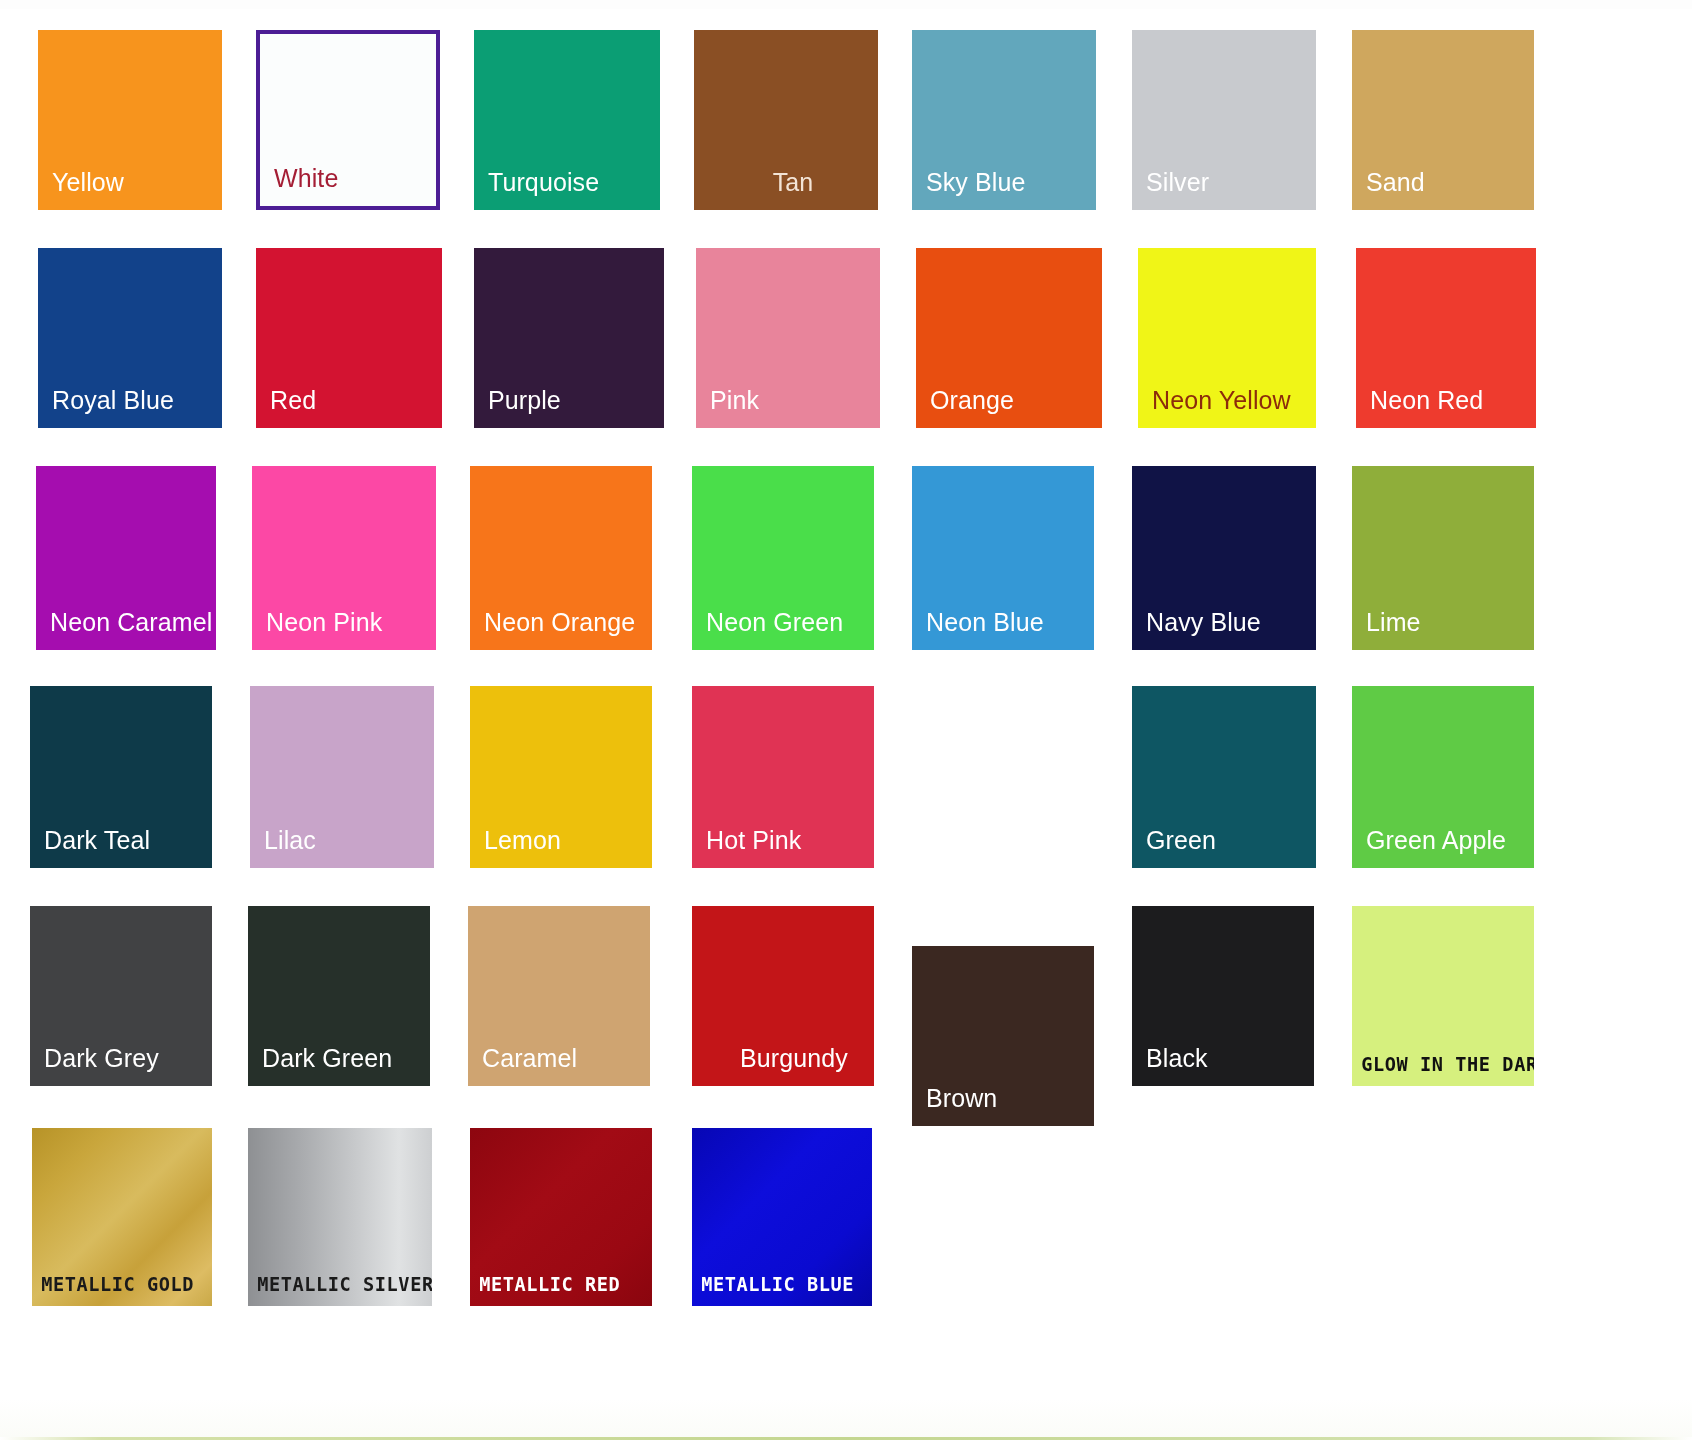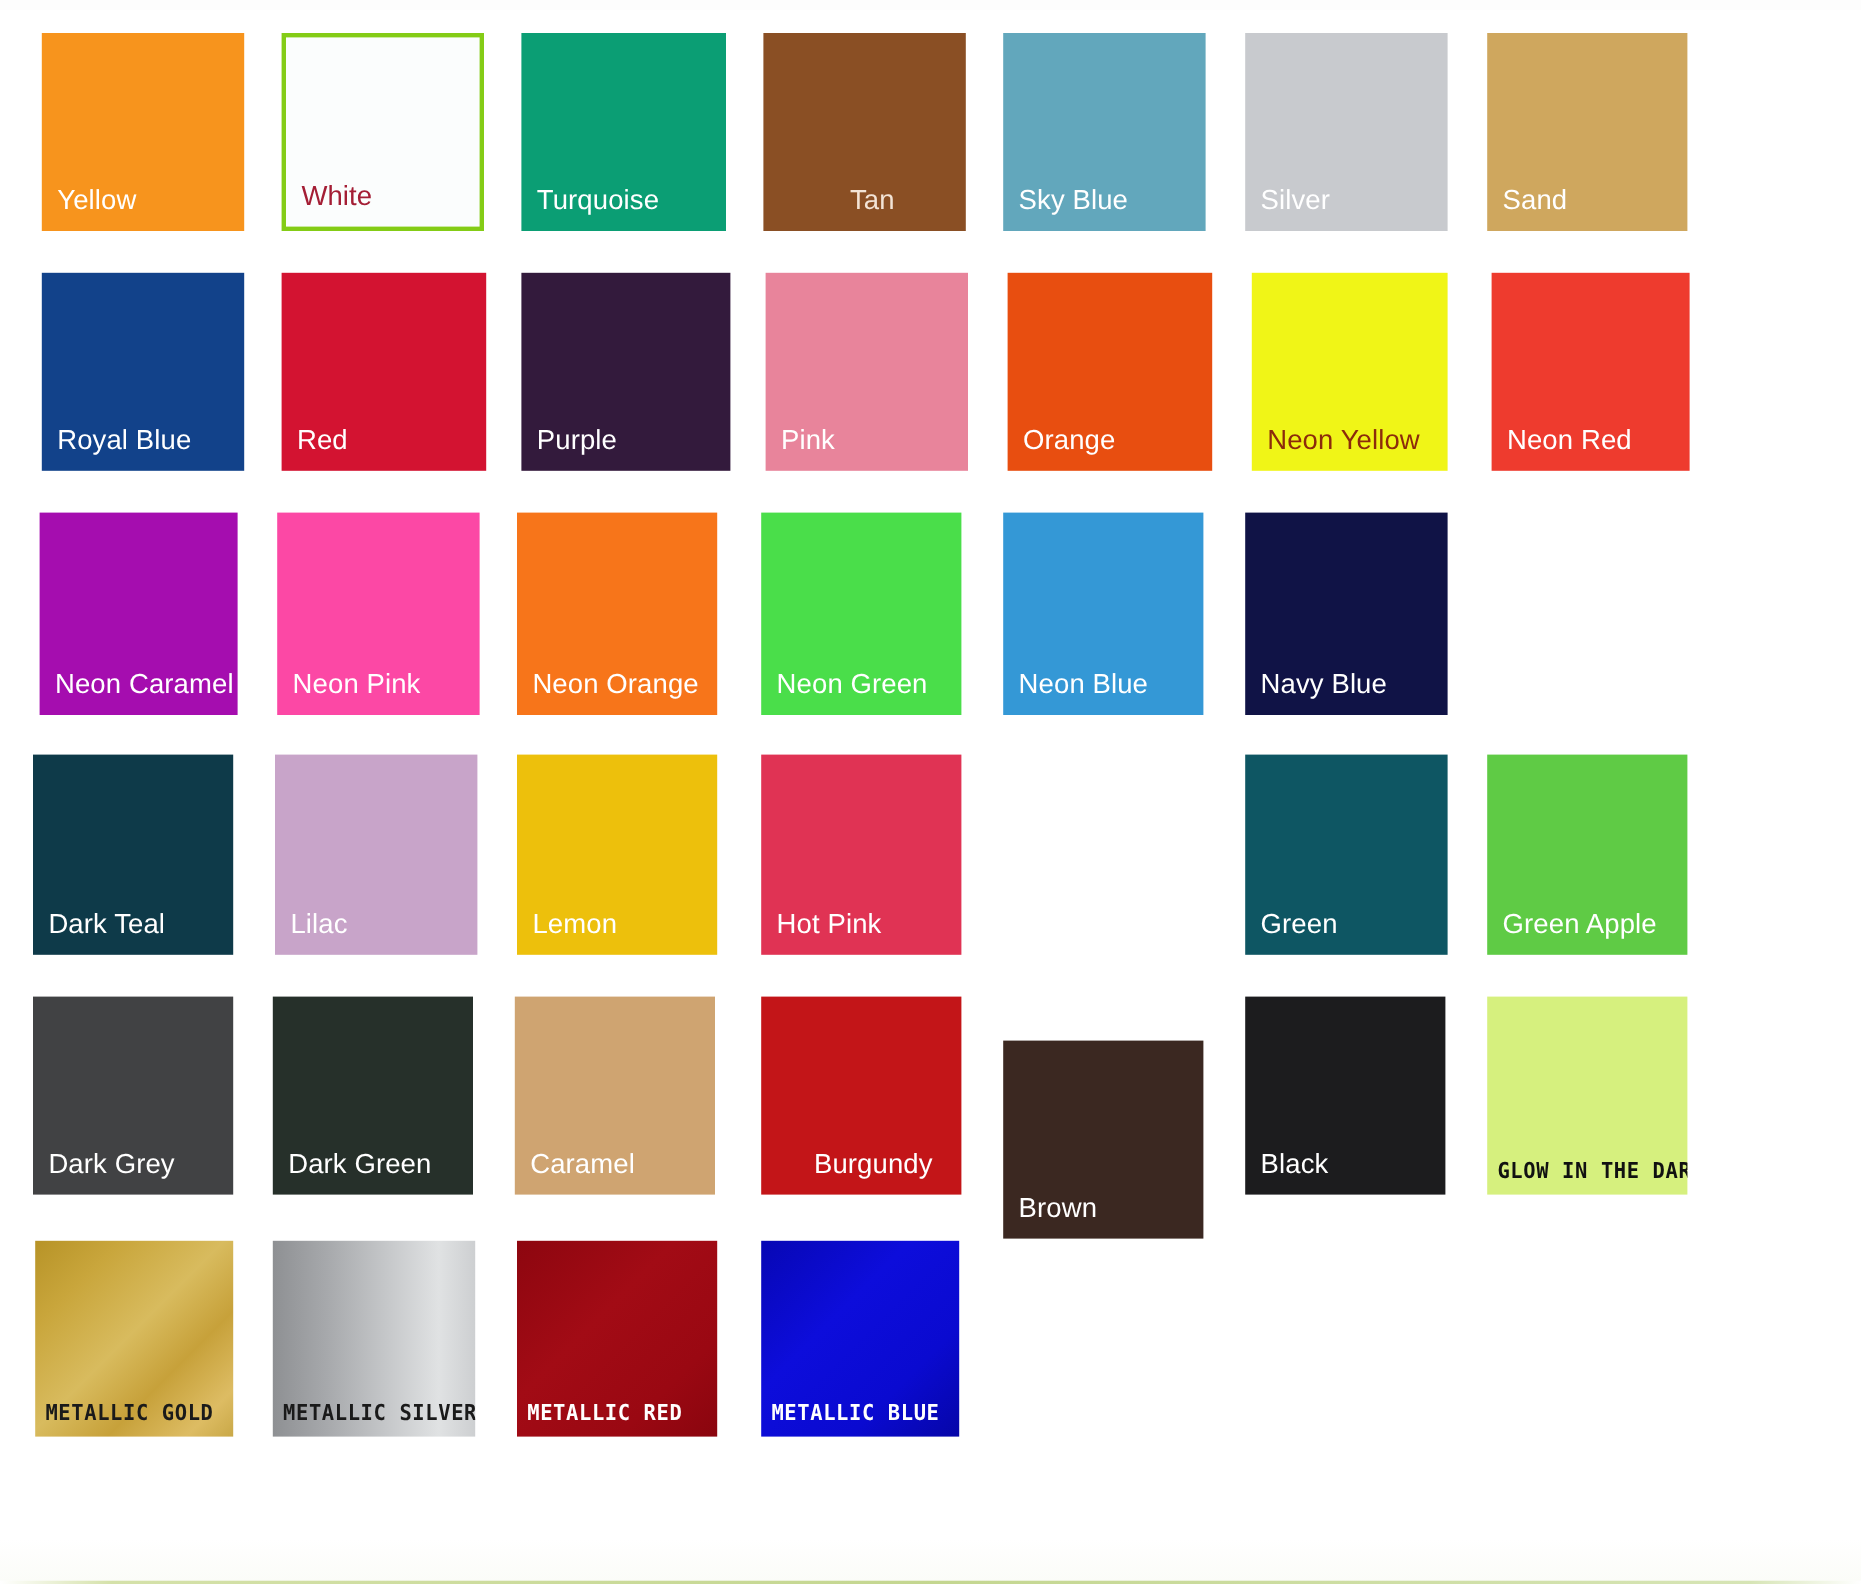--- a/index.html
+++ b/index.html
@@ -52,21 +52,21 @@
     font-family: "DejaVu Sans Mono", "Liberation Mono", monospace;
     font-size: 20px;
     font-weight: 700;
     letter-spacing: 0.6px;
     padding-bottom: 11px;
     padding-left: 10px;
     transform: scaleX(0.93);
     transform-origin: left bottom;
   }
   .swatch.outlined {
-    border: 4px solid #84cc16;
+    border: 4px solid #4c1d95;
   }
   .top-fade {
     position: absolute;
     left: 0;
     top: 0;
     width: 1692px;
     height: 9px;
     background: #fdfdfd;
   }
   .bottom-rule {
@@ -146,20 +146,23 @@
       </div>
       <div class="swatch" style="left: 692px; top: 466px; width: 182px; height: 184px; background: rgb(74, 222, 74);">
         <span class="swatch-label" style="color: rgb(255, 255, 255);">Neon Green</span>
       </div>
       <div class="swatch" style="left: 912px; top: 466px; width: 182px; height: 184px; background: rgb(52, 152, 214);">
         <span class="swatch-label" style="color: rgb(255, 255, 255);">Neon Blue</span>
       </div>
       <div class="swatch" style="left: 1132px; top: 466px; width: 184px; height: 184px; background: rgb(16, 19, 70);">
         <span class="swatch-label" style="color: rgb(255, 255, 255);">Navy Blue</span>
       </div>
+      <div class="swatch" style="left: 1352px; top: 466px; width: 182px; height: 184px; background: rgb(143, 174, 58);">
+        <span class="swatch-label" style="color: rgb(255, 255, 255);">Lime</span>
+      </div>
       <div class="swatch" style="left: 30px; top: 686px; width: 182px; height: 182px; background: rgb(14, 58, 73);">
         <span class="swatch-label" style="color: rgb(255, 255, 255);">Dark Teal</span>
       </div>
       <div class="swatch" style="left: 250px; top: 686px; width: 184px; height: 182px; background: rgb(200, 164, 201);">
         <span class="swatch-label" style="color: rgb(255, 255, 255);">Lilac</span>
       </div>
       <div class="swatch" style="left: 470px; top: 686px; width: 182px; height: 182px; background: rgb(237, 192, 12);">
         <span class="swatch-label" style="color: rgb(255, 255, 255);">Lemon</span>
       </div>
       <div class="swatch" style="left: 692px; top: 686px; width: 182px; height: 182px; background: rgb(224, 51, 84);">

